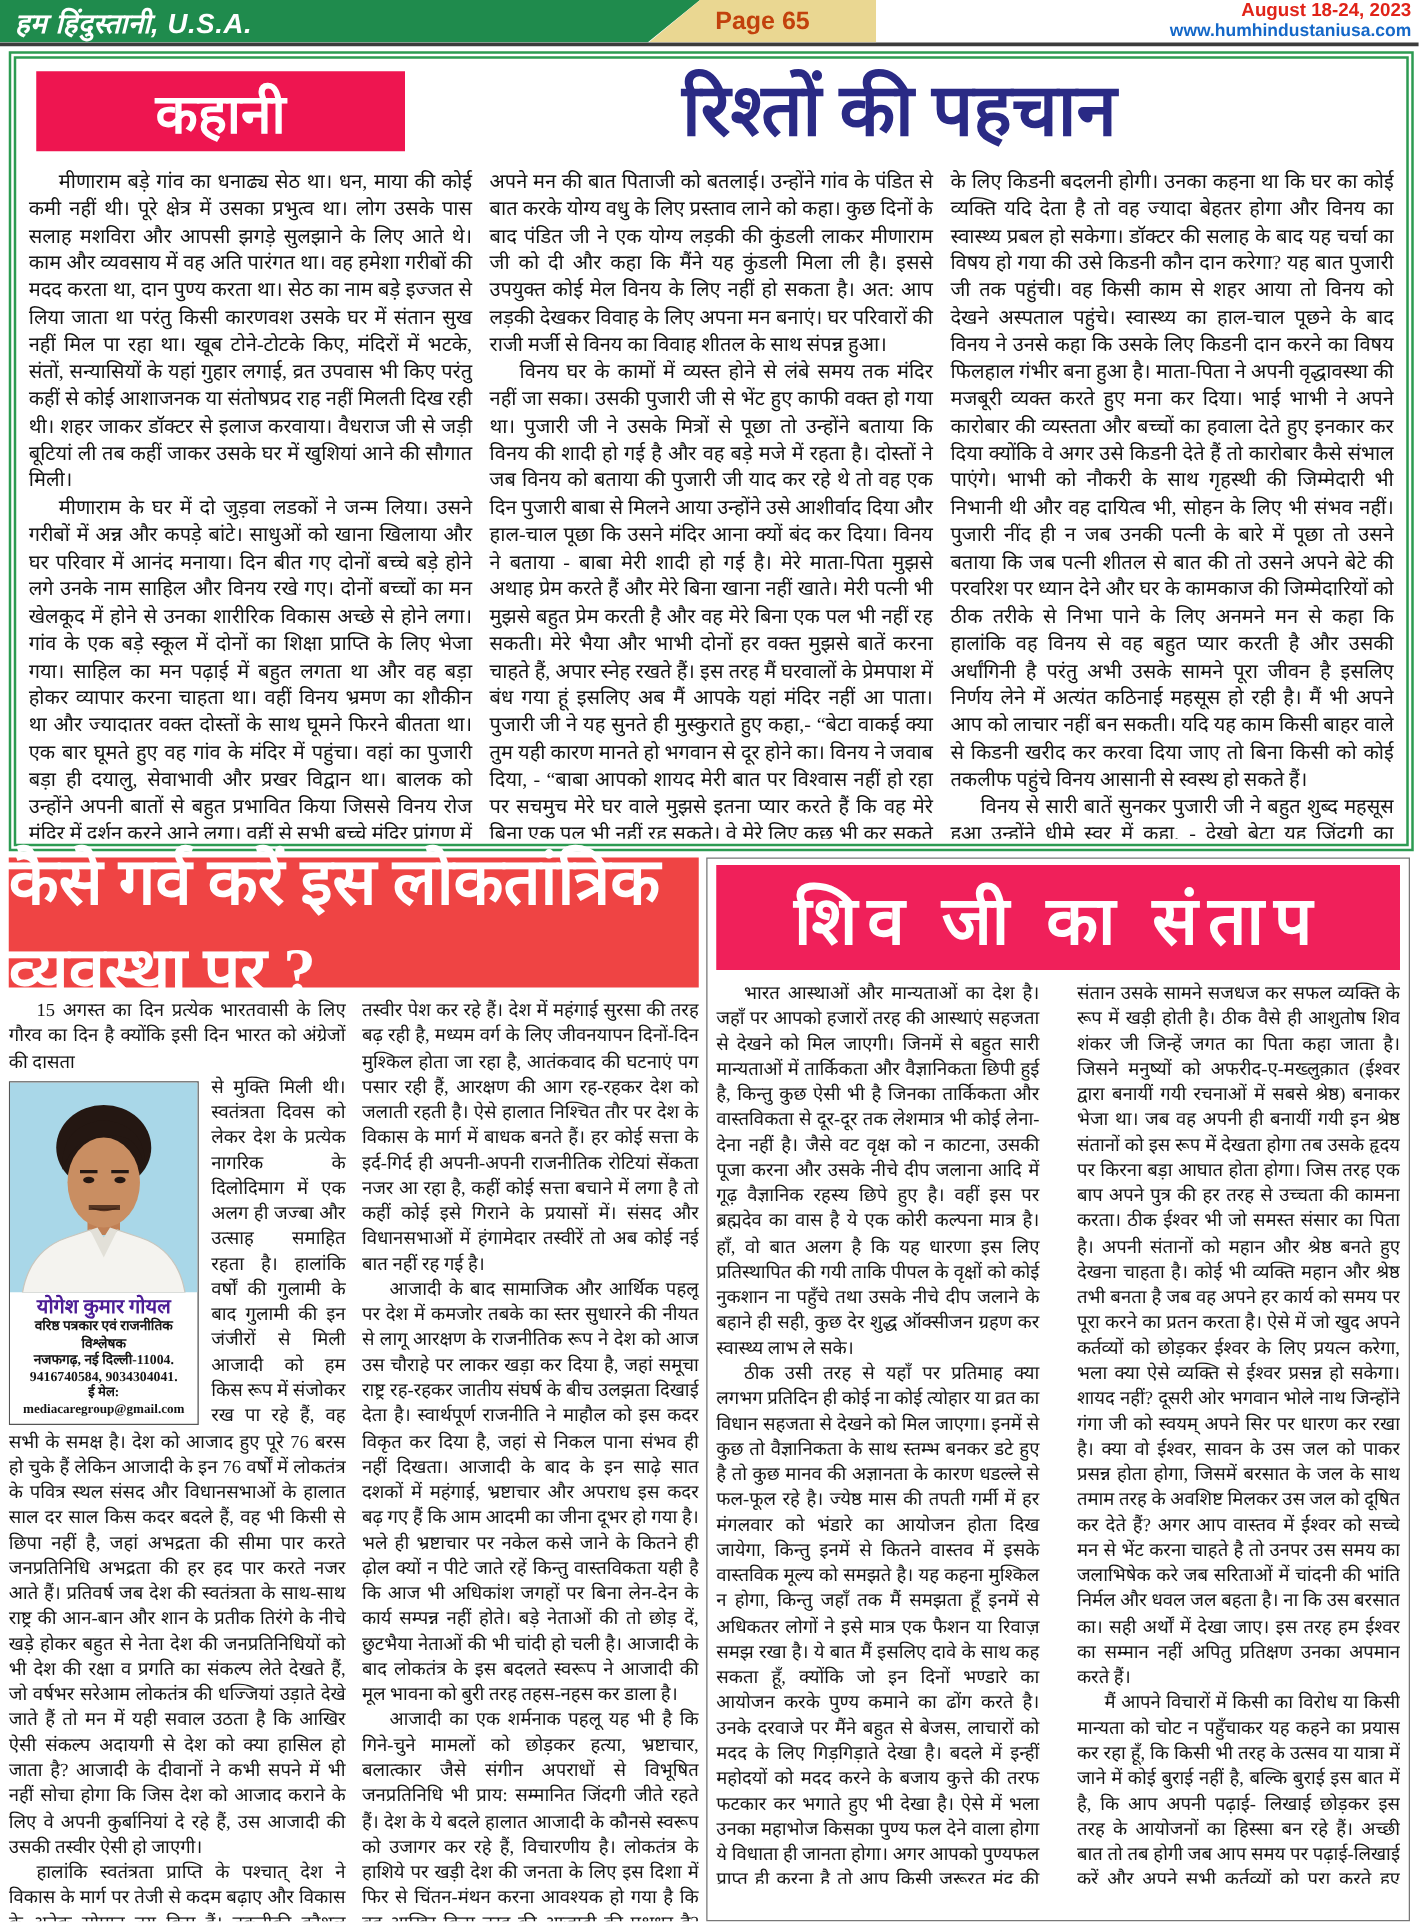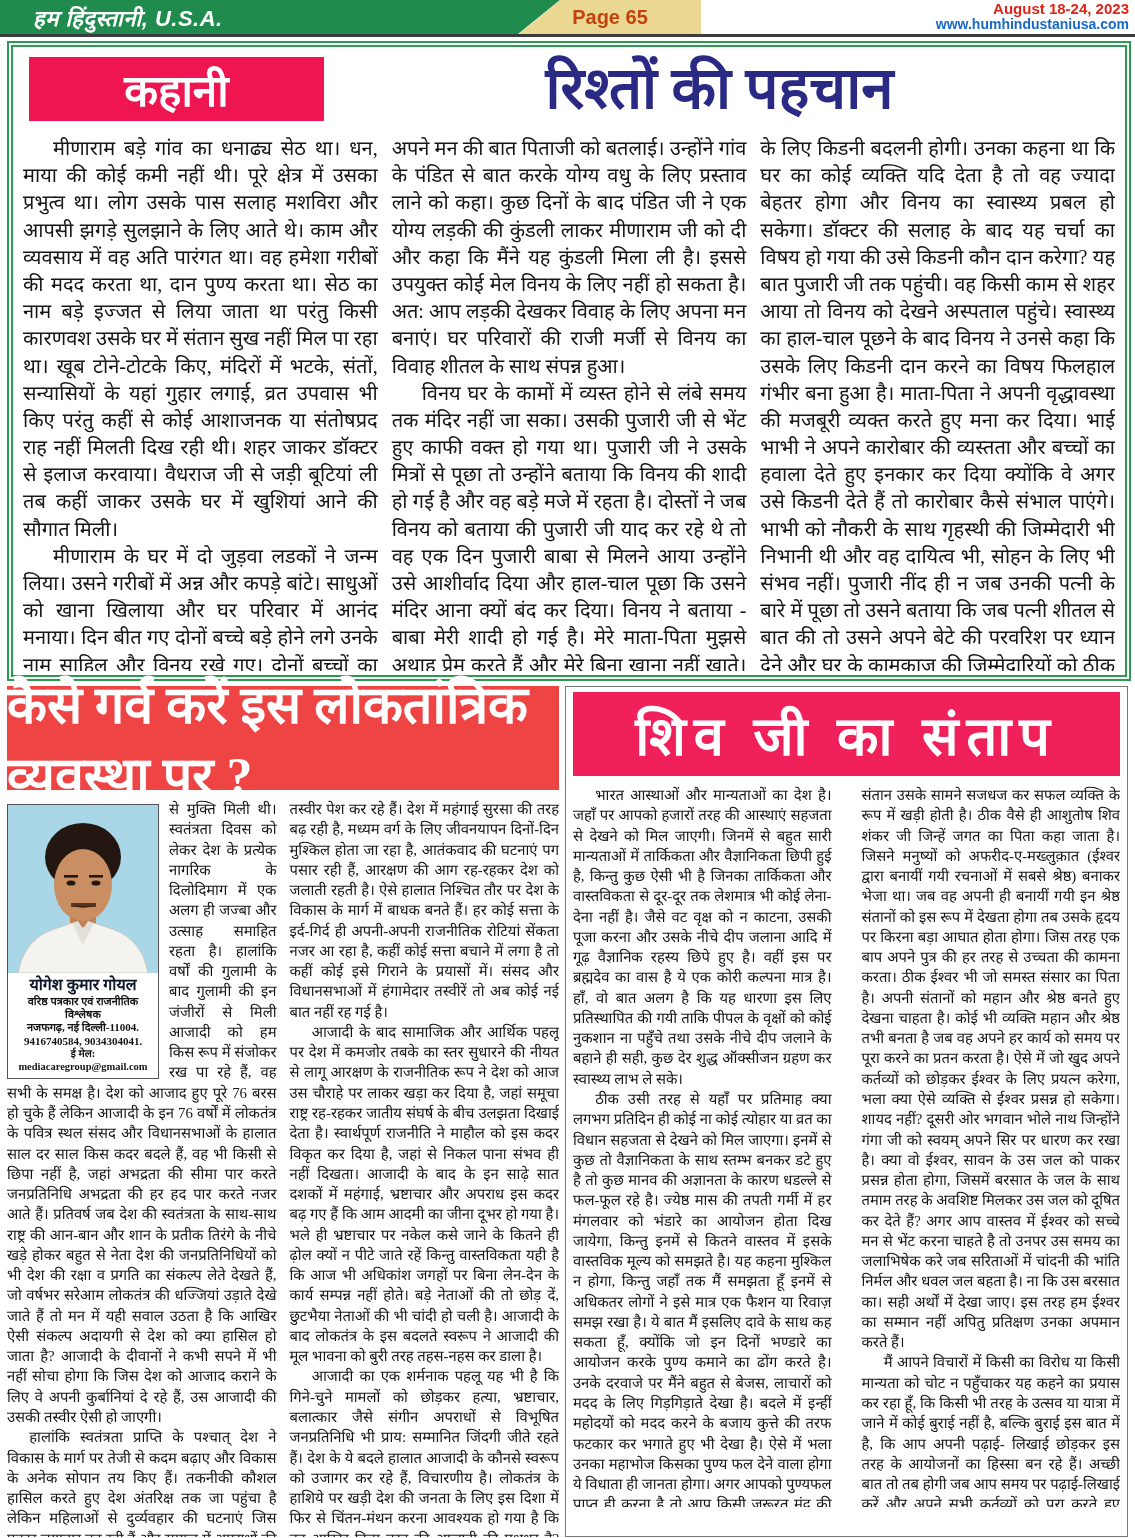--- a/index.html
+++ b/index.html
@@ -1,52 +1,52 @@
 <!DOCTYPE html>
 <html lang="hi"><head>
 <meta charset="utf-8">
 <style>
   html,body{margin:0;padding:0;background:#fff;}
   body{width:1135px;height:1538px;overflow:hidden;
        font-family:"Liberation Serif","DejaVu Serif",serif;color:#151515;}
   
   .header{position:relative;height:34px;border-bottom:3px solid #3c3c3c;background:#fff;}
   .mast-green{position:absolute;left:0;top:0;height:34px;width:585px;background:#1f8b4d;
-      clip-path:polygon(0 0,560px 0,518px 100%,0 100%);display:flex;align-items:center;padding-left:21px;}
+      clip-path:polygon(0 0,560px 0,518px 100%,0 100%);display:flex;align-items:center;}
   .mast-name{color:#fff;font-weight:bold;font-style:italic;font-size:22px;padding-left:12px;
       font-family:"Liberation Sans",sans-serif;letter-spacing:.5px;}
   .page-tab{position:absolute;left:519px;top:0;height:34px;width:182px;background:#ead792;
       clip-path:polygon(41px 0,100% 0,100% 100%,0 100%);display:flex;align-items:center;justify-content:center;}
   .page-tab span{font-family:"Liberation Sans",sans-serif;font-weight:bold;font-size:20px;color:#c2410c;}
   .head-right{position:absolute;right:6px;top:1px;text-align:right;line-height:1.05;
       font-family:"Liberation Sans",sans-serif;}
   .issue-date{color:#e02318;font-weight:bold;font-size:15px;}
   .site-url{color:#1568c8;font-weight:bold;font-size:14px;}
   
   .story-outer{margin:4px 4px 5px 7px;border:2px solid #2c9b52;padding:2px;}
   .story-inner{border:2px solid #2c9b52;padding:4px 10px 2px 10px;height:632px;box-sizing:border-box;overflow:hidden;}
   .story-head{display:flex;align-items:center;height:72px;margin:2px 0 10px 6px;}
   .kicker{width:295px;height:64px;background:#ee1550;color:#fff;display:flex;align-items:center;
       justify-content:center;font-size:44px;font-weight:bold;}
   .story-headline{flex:1;text-align:center;color:#2a2a85;font-size:58px;font-weight:bold;line-height:1;}
   .cols{display:flex;gap:14px;height:536px;overflow:hidden;}
   .col{flex:1;min-width:0;}
-  .cols p{margin:0;text-align:justify;font-size:20px;line-height:1.36;}
+  .cols p{margin:0;text-align:justify;font-size:16px;line-height:1.36;}
   p.ind{text-indent:1.5em;}
   
   .bottom{display:flex;gap:6px;margin:0 7px;}
   .left-art{width:552px;flex:0 0 552px;}
   .lhead{background:#ef4444;height:104px;display:flex;align-items:center;justify-content:center;
       color:#fff;font-weight:bold;font-size:52px;margin-bottom:9px;}
   .b-cols{display:flex;gap:13px;height:738px;overflow:hidden;}
   .b-cols p{margin:0;text-align:justify;font-size:14.8px;line-height:1.37;}
   .photo-box{float:left;width:152px;margin:5px 10px 3px 0;border:1px solid #555;background:#fff;box-sizing:border-box;}
   .photo-box svg{display:block;width:100%;height:168px;}
   .cap{text-align:center;line-height:1.22;padding:2px 1px 4px 1px;font-family:"Liberation Serif",serif;}
-  .cap-name{color:#0f172a;font-weight:bold;font-size:16px;}
+  .cap-name{color:#4c1d95;font-weight:bold;font-size:16px;}
   .cap-line{font-weight:bold;font-size:11px;}
   .cap-mail{font-weight:bold;font-size:10.5px;}
   .right-art{flex:1;border:1px solid #777;padding:5px 7px;box-sizing:border-box;}
   .rhead{background:#f0205a;height:84px;display:flex;align-items:center;justify-content:center;
       color:#fff;font-weight:bold;font-size:54px;letter-spacing:8px;margin-bottom:9px;}
   .r-cols{display:flex;gap:30px;height:722px;overflow:hidden;}
   .r-cols p{margin:0;text-align:justify;font-size:14.8px;line-height:1.37;}
 </style>
 </head>
 <body>
@@ -89,20 +89,21 @@
     </div>
   </div>
 </div>
 
 <div class="bottom">
 
   <div class="left-art">
     <div class="lhead">कैसे गर्व करें इस लोकतांत्रिक व्यवस्था पर ?</div>
     <div class="b-cols">
       <div class="col">
+        <p class="ind">15 अगस्त का दिन प्रत्येक भारतवासी के लिए गौरव का दिन है क्योंकि इसी दिन भारत को अंग्रेजों की दासता</p>
         <div class="photo-box">
           <svg viewBox="0 0 150 168" aria-hidden="true">
             <rect x="0" y="0" width="150" height="168" fill="#a9d7e8"></rect>
             <ellipse cx="75" cy="52" rx="38" ry="34" fill="#241712"></ellipse>
             <rect x="62" y="100" width="26" height="22" fill="#c08055"></rect>
             <ellipse cx="75" cy="80" rx="29" ry="36" fill="#c98e62"></ellipse>
             <path d="M42,70 Q40,34 75,30 Q110,34 108,70 Q104,48 92,44 Q78,40 62,46 Q48,52 42,70 Z" fill="#241712"></path>
             <ellipse cx="63" cy="78" rx="4.5" ry="2.6" fill="#241712"></ellipse>
             <ellipse cx="88" cy="78" rx="4.5" ry="2.6" fill="#241712"></ellipse>
             <rect x="56" y="70" width="14" height="2.6" fill="#241712"></rect>

